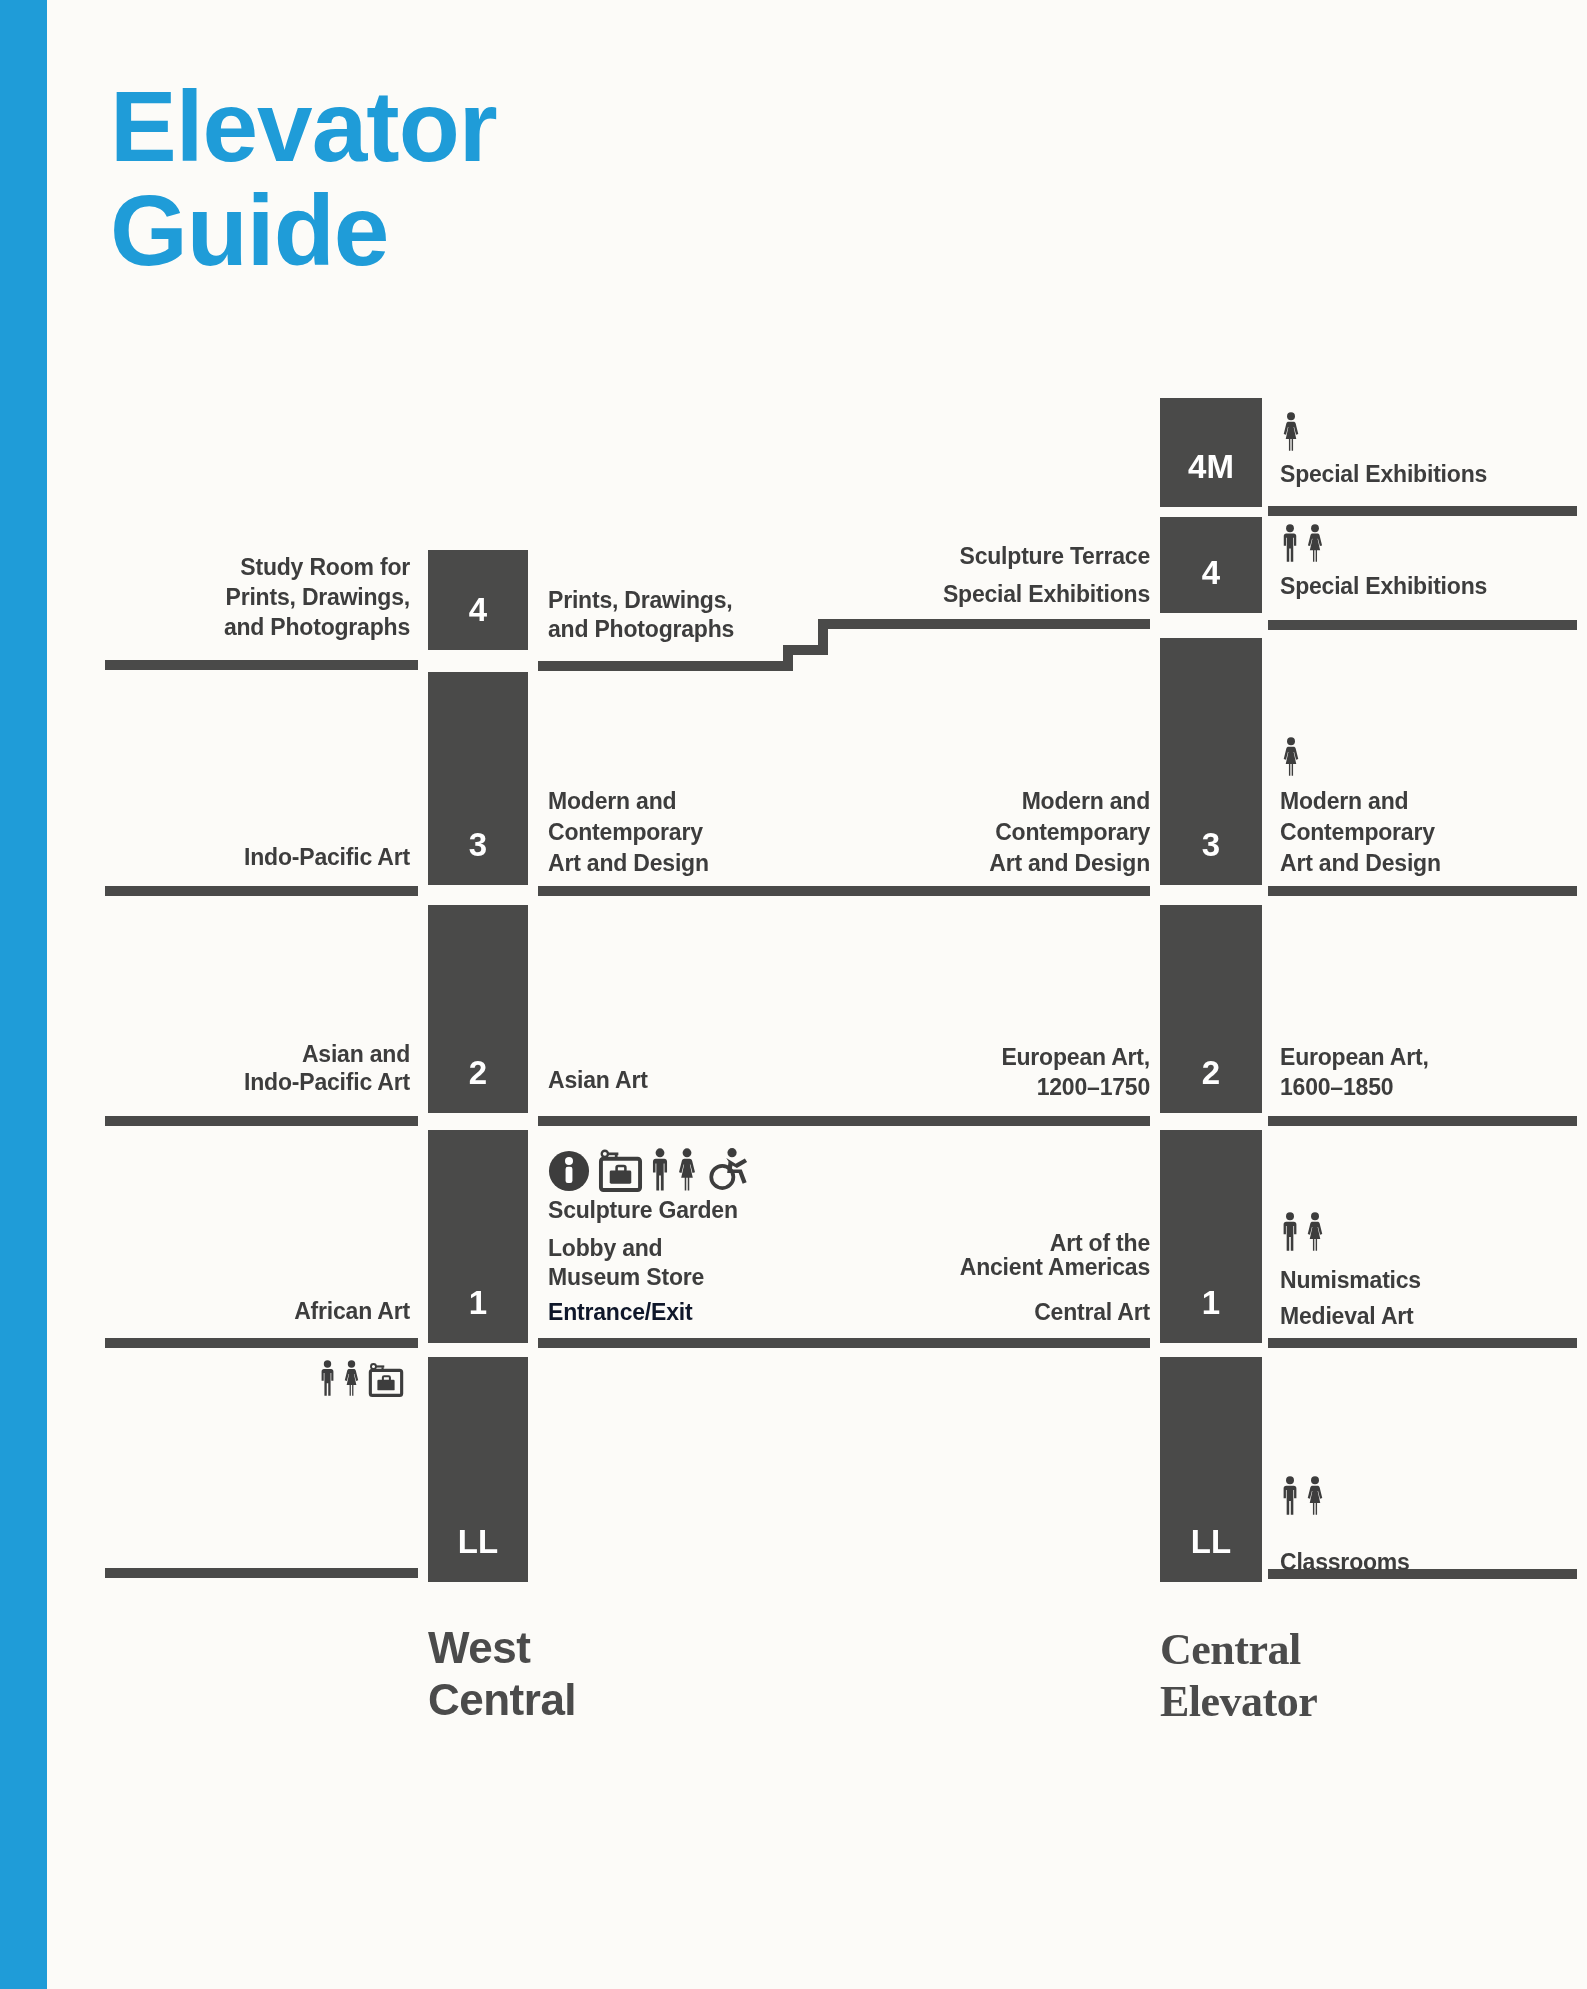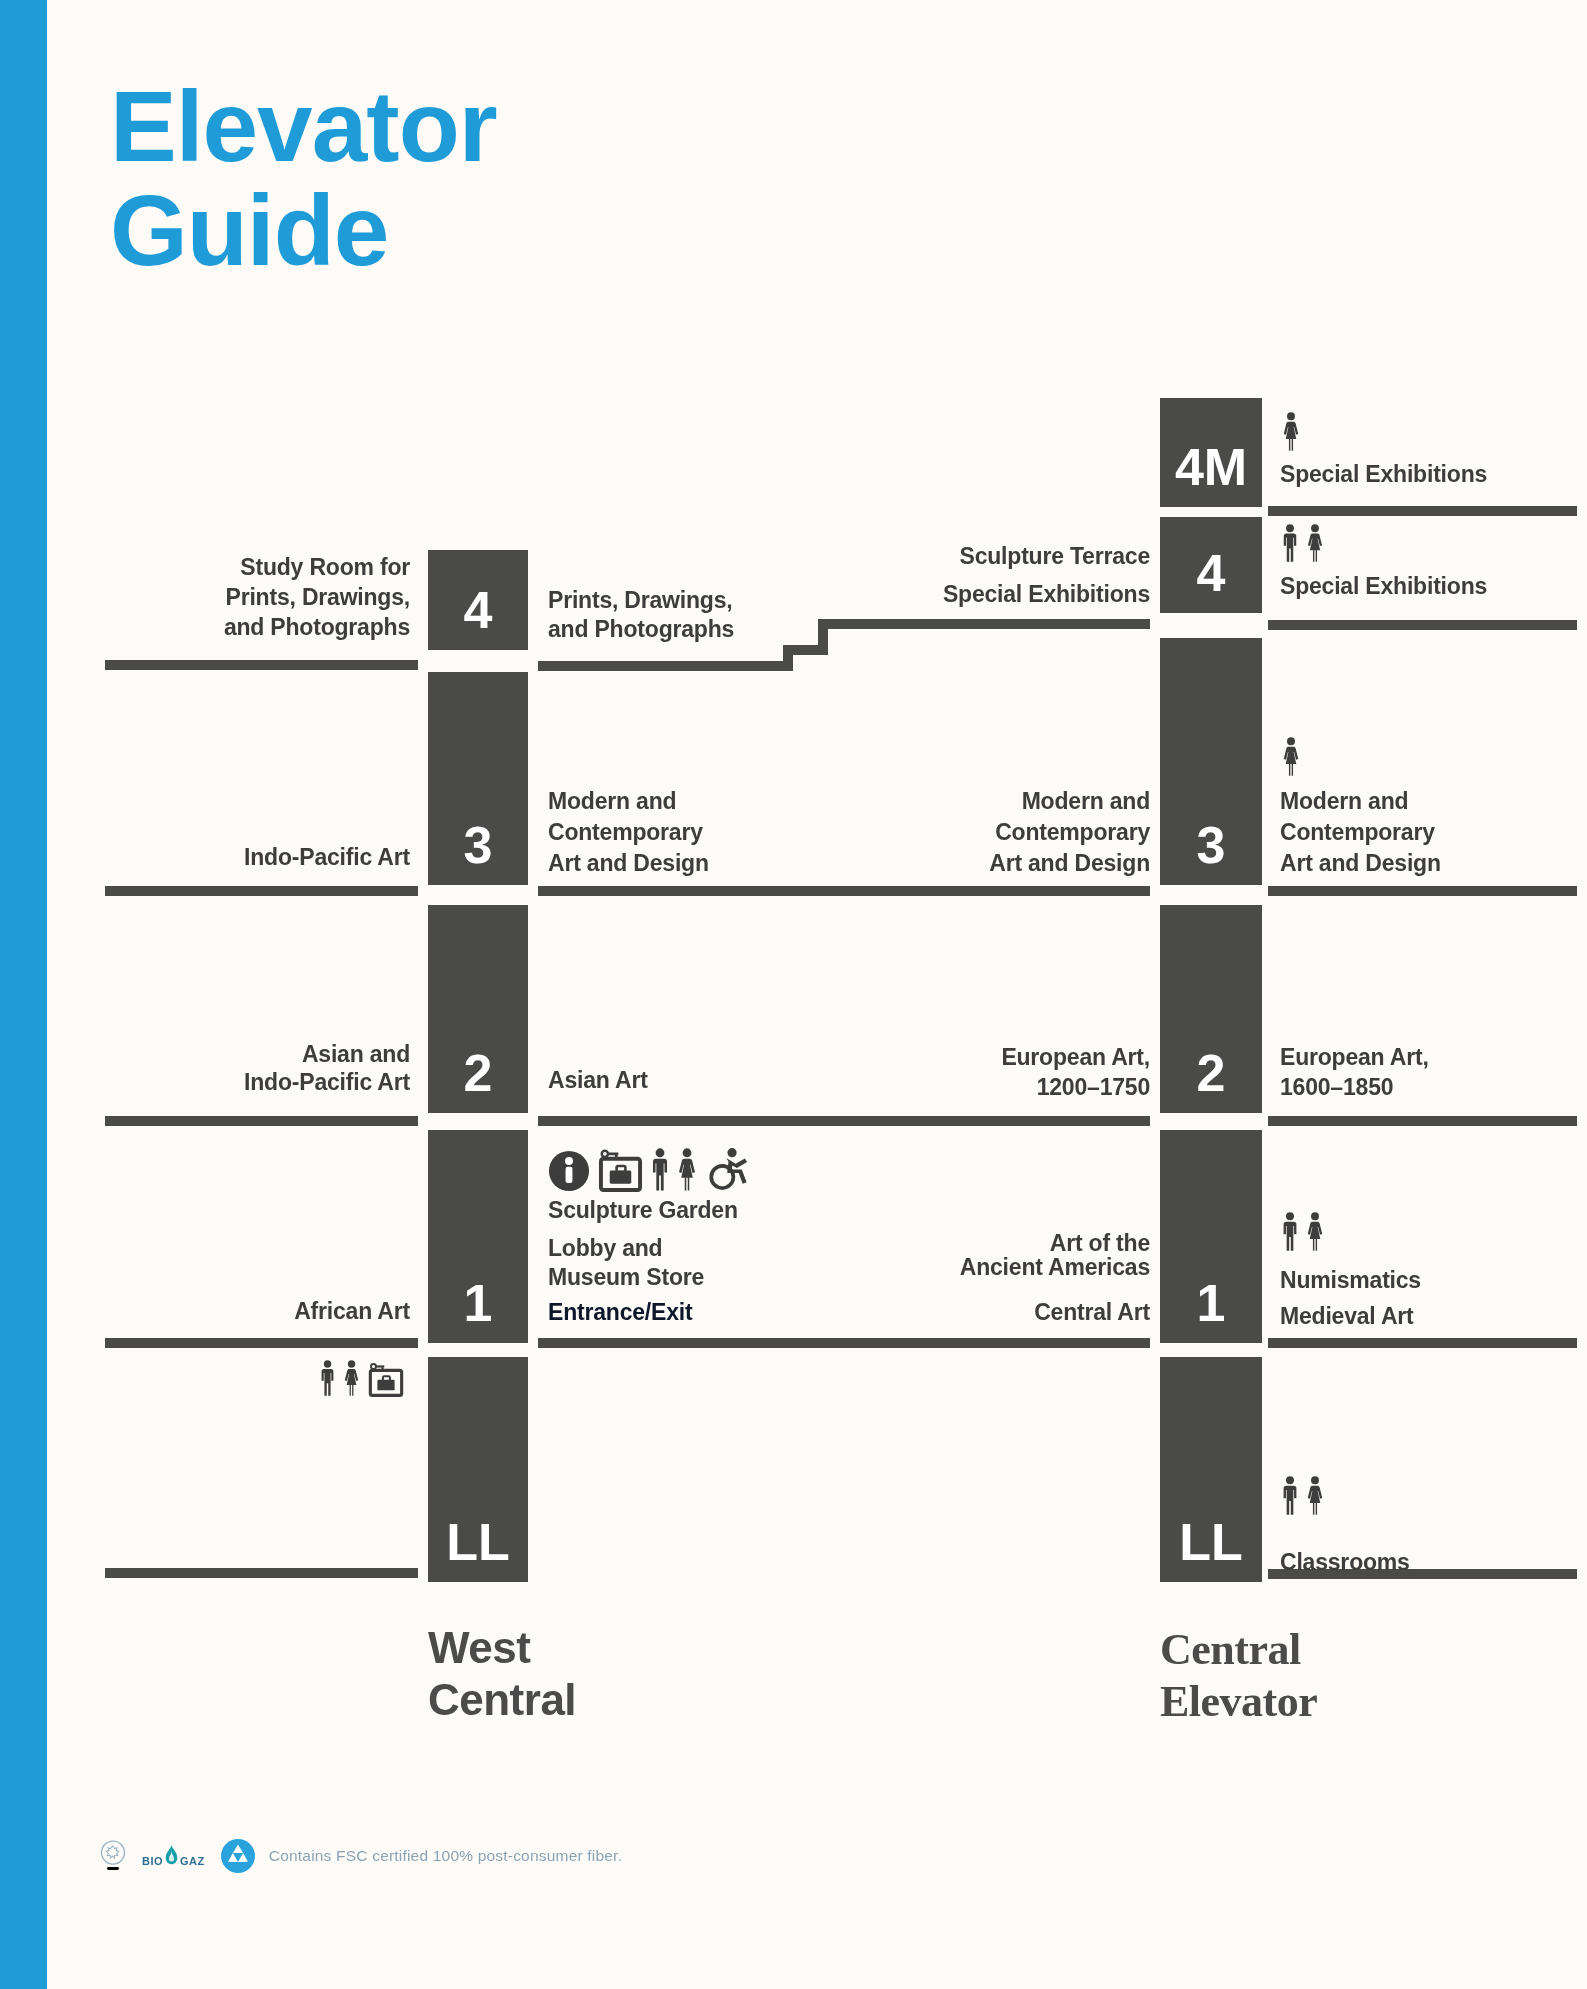--- a/index.html
+++ b/index.html
@@ -15,21 +15,21 @@
   #title{
     left:110px;top:74px;
     font-size:100px;line-height:104px;font-weight:700;
     color:#1f9cd8;white-space:pre-line;letter-spacing:-1px;
   }
   .block{
     background:#4a4a49;color:#fff;
     display:flex;align-items:flex-end;justify-content:center;
   }
   .block .num{
-    font-weight:700;font-size:52px;line-height:52px;
+    font-weight:700;font-size:33px;line-height:52px;
     padding-bottom:14px;letter-spacing:0;
   }
   .hline{background:#4a4a49;height:10px;}
   .lbl{
     font-weight:700;font-size:23px;line-height:29px;
     color:#3d3d3d;white-space:pre-line;letter-spacing:-0.2px;
   }
   .r{text-align:right;}
   .blue{color:#0f172a;}
   .elv-name{
@@ -275,30 +275,14 @@
       </svg>
     <svg width="18" height="40">
         <use href="#i-woman"></use>
       </svg>
   </div>
   <div class="abs lbl" style="left:1280px;top:1528px;margin-top:20px;">Classrooms</div>
 
   <div class="abs elv-name" style="left:1160px;top:1624px;font-family:Liberation Serif, serif;">Central
 Elevator</div>
 
-  <div id="footer" class="abs">
-    <svg width="34" height="36" style="color:#9ab4c4">
-        <use href="#i-ecologo"></use>
-      </svg>
-    <div id="biogaz" style="margin-left:12px;">
-      <span>BIO</span>
-      <svg width="15" height="22" style="color:#17a0a8;fill:#17a0a8;">
-          <use href="#i-flame"></use>
-        </svg>
-      <span>GAZ</span>
-    </div>
-    <svg width="34" height="34" style="color:#2aa3dc;fill:#2aa3dc;margin-left:16px;">
-        <use href="#i-recycle"></use>
-      </svg>
-    <div id="fsc-text" style="margin-left:14px;">Contains FSC certified 100% post-consumer fiber.</div>
-  </div>
 
 </div>
 
 </body></html>

